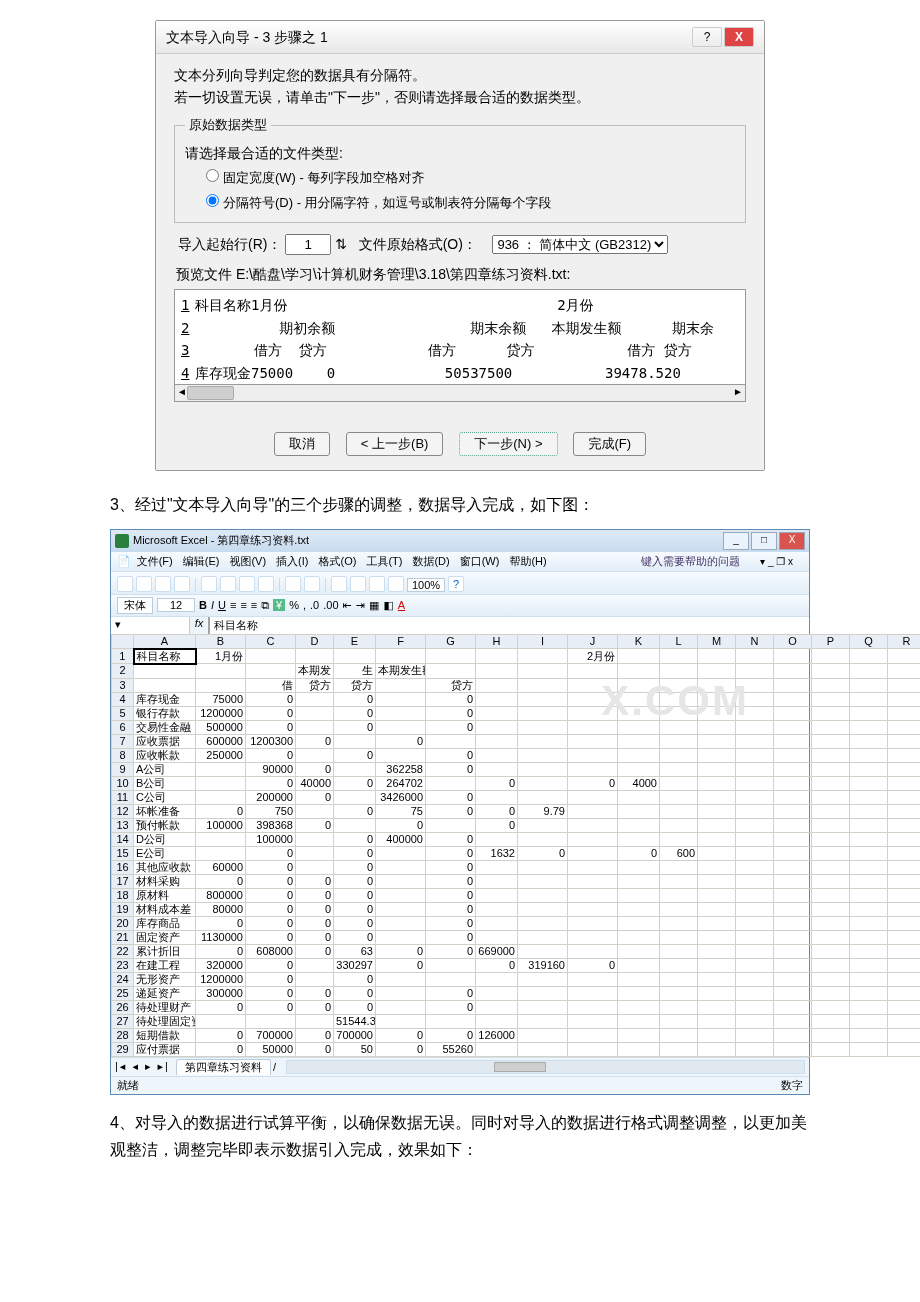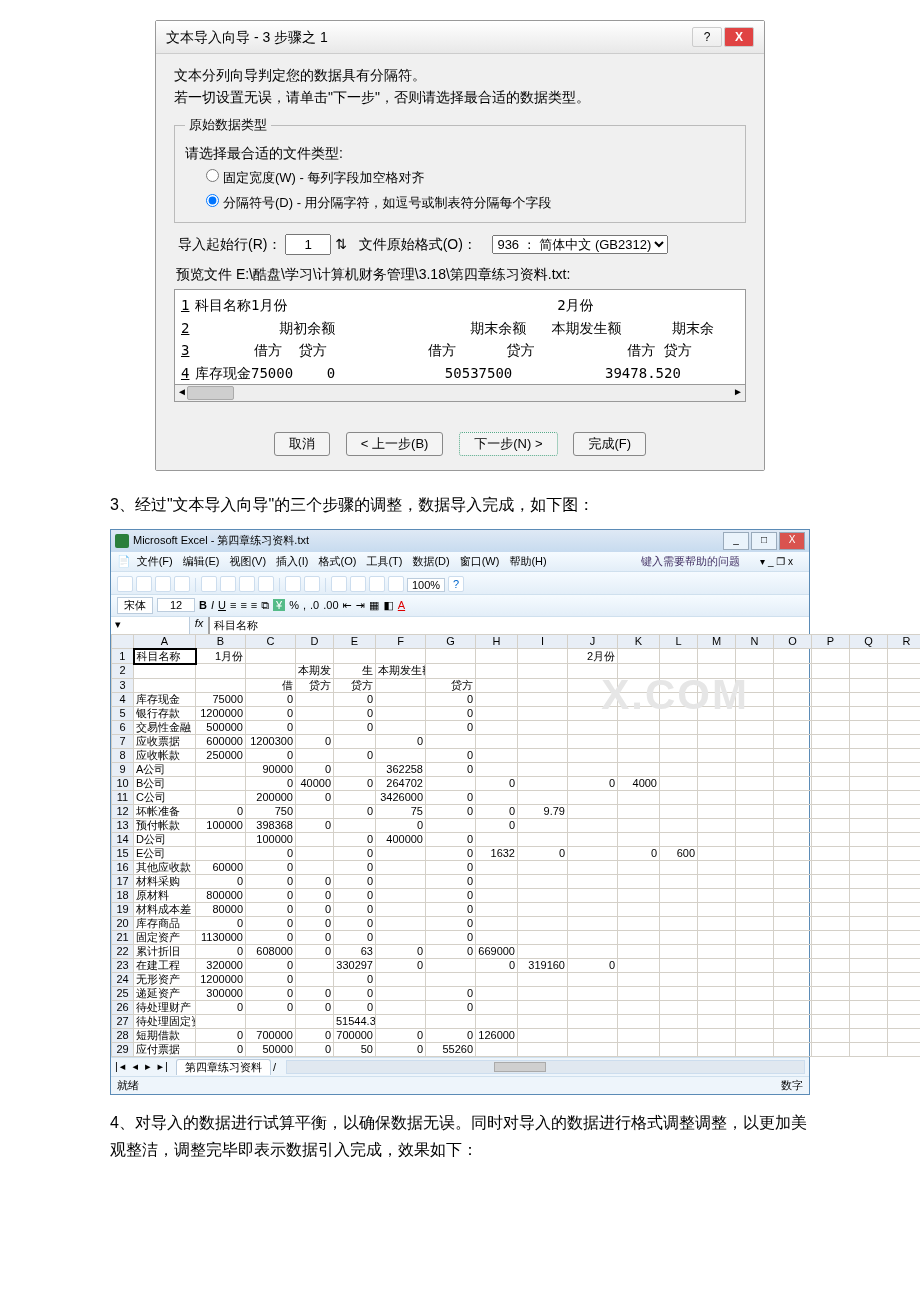--- a/index.html
+++ b/index.html
@@ -48,21 +48,21 @@
 .ex-name .nm{width:70px;border-right:1px solid #bcd;padding:1px 4px;background:#fff}
 .ex-name .fx{width:18px;text-align:center;font-style:italic;border-right:2px solid #a3a3a3}
 .ex-name .fv{flex:1;padding:1px 4px;background:#fff}
 .grid-wrap{position:relative;background:#fff;font-size:11px;line-height:13px}
 .grid-wrap table{border-collapse:collapse;width:100%;table-layout:fixed}
 .grid-wrap th,.grid-wrap td{border:1px solid #d4d0c8;padding:0 2px;height:13px;overflow:hidden;white-space:nowrap;font-size:11px;text-align:right;font-family:"SimSun",sans-serif}
 .grid-wrap th{background:#e8eef6;text-align:center;font-weight:normal}
 .grid-wrap td.rn{background:#e8eef6;text-align:center;width:20px}
 .grid-wrap td.tl{text-align:left}
 .grid-wrap .sel{border:2px solid #000}
-.wm{position:absolute;right:60px;top:54px;font-size:42px;color:#e6e6e6;font-weight:bold;letter-spacing:2px;pointer-events:none}
+.wm{position:absolute;right:60px;top:60px;font-size:42px;color:#e6e6e6;font-weight:bold;letter-spacing:2px;pointer-events:none}
 .ex-tabs{display:flex;align-items:center;background:#eef5fb;border-top:1px solid #cfe0ee;font-size:11px;padding:1px 4px}
 .ex-tabs .nav{letter-spacing:2px;margin-right:6px}
 .ex-tabs .tab{background:#fff;border:1px solid #bcd;border-bottom:none;padding:0 8px;border-radius:3px 3px 0 0}
 .ex-tabs .hsb{flex:1;margin-left:10px;height:12px;background:#e0e8f0;position:relative;border:1px solid #cde}
 .ex-tabs .hsb .th{position:absolute;left:40%;width:50px;height:8px;top:1px;background:#cfcfcf;border:1px solid #aaa}
 .ex-status{display:flex;background:#eef5fb;border-top:1px solid #cfe0ee;font-size:11px;padding:1px 6px}
 .ex-status .l{flex:1}
 select.enc{font-size:13px}
 </style>
 </head>

